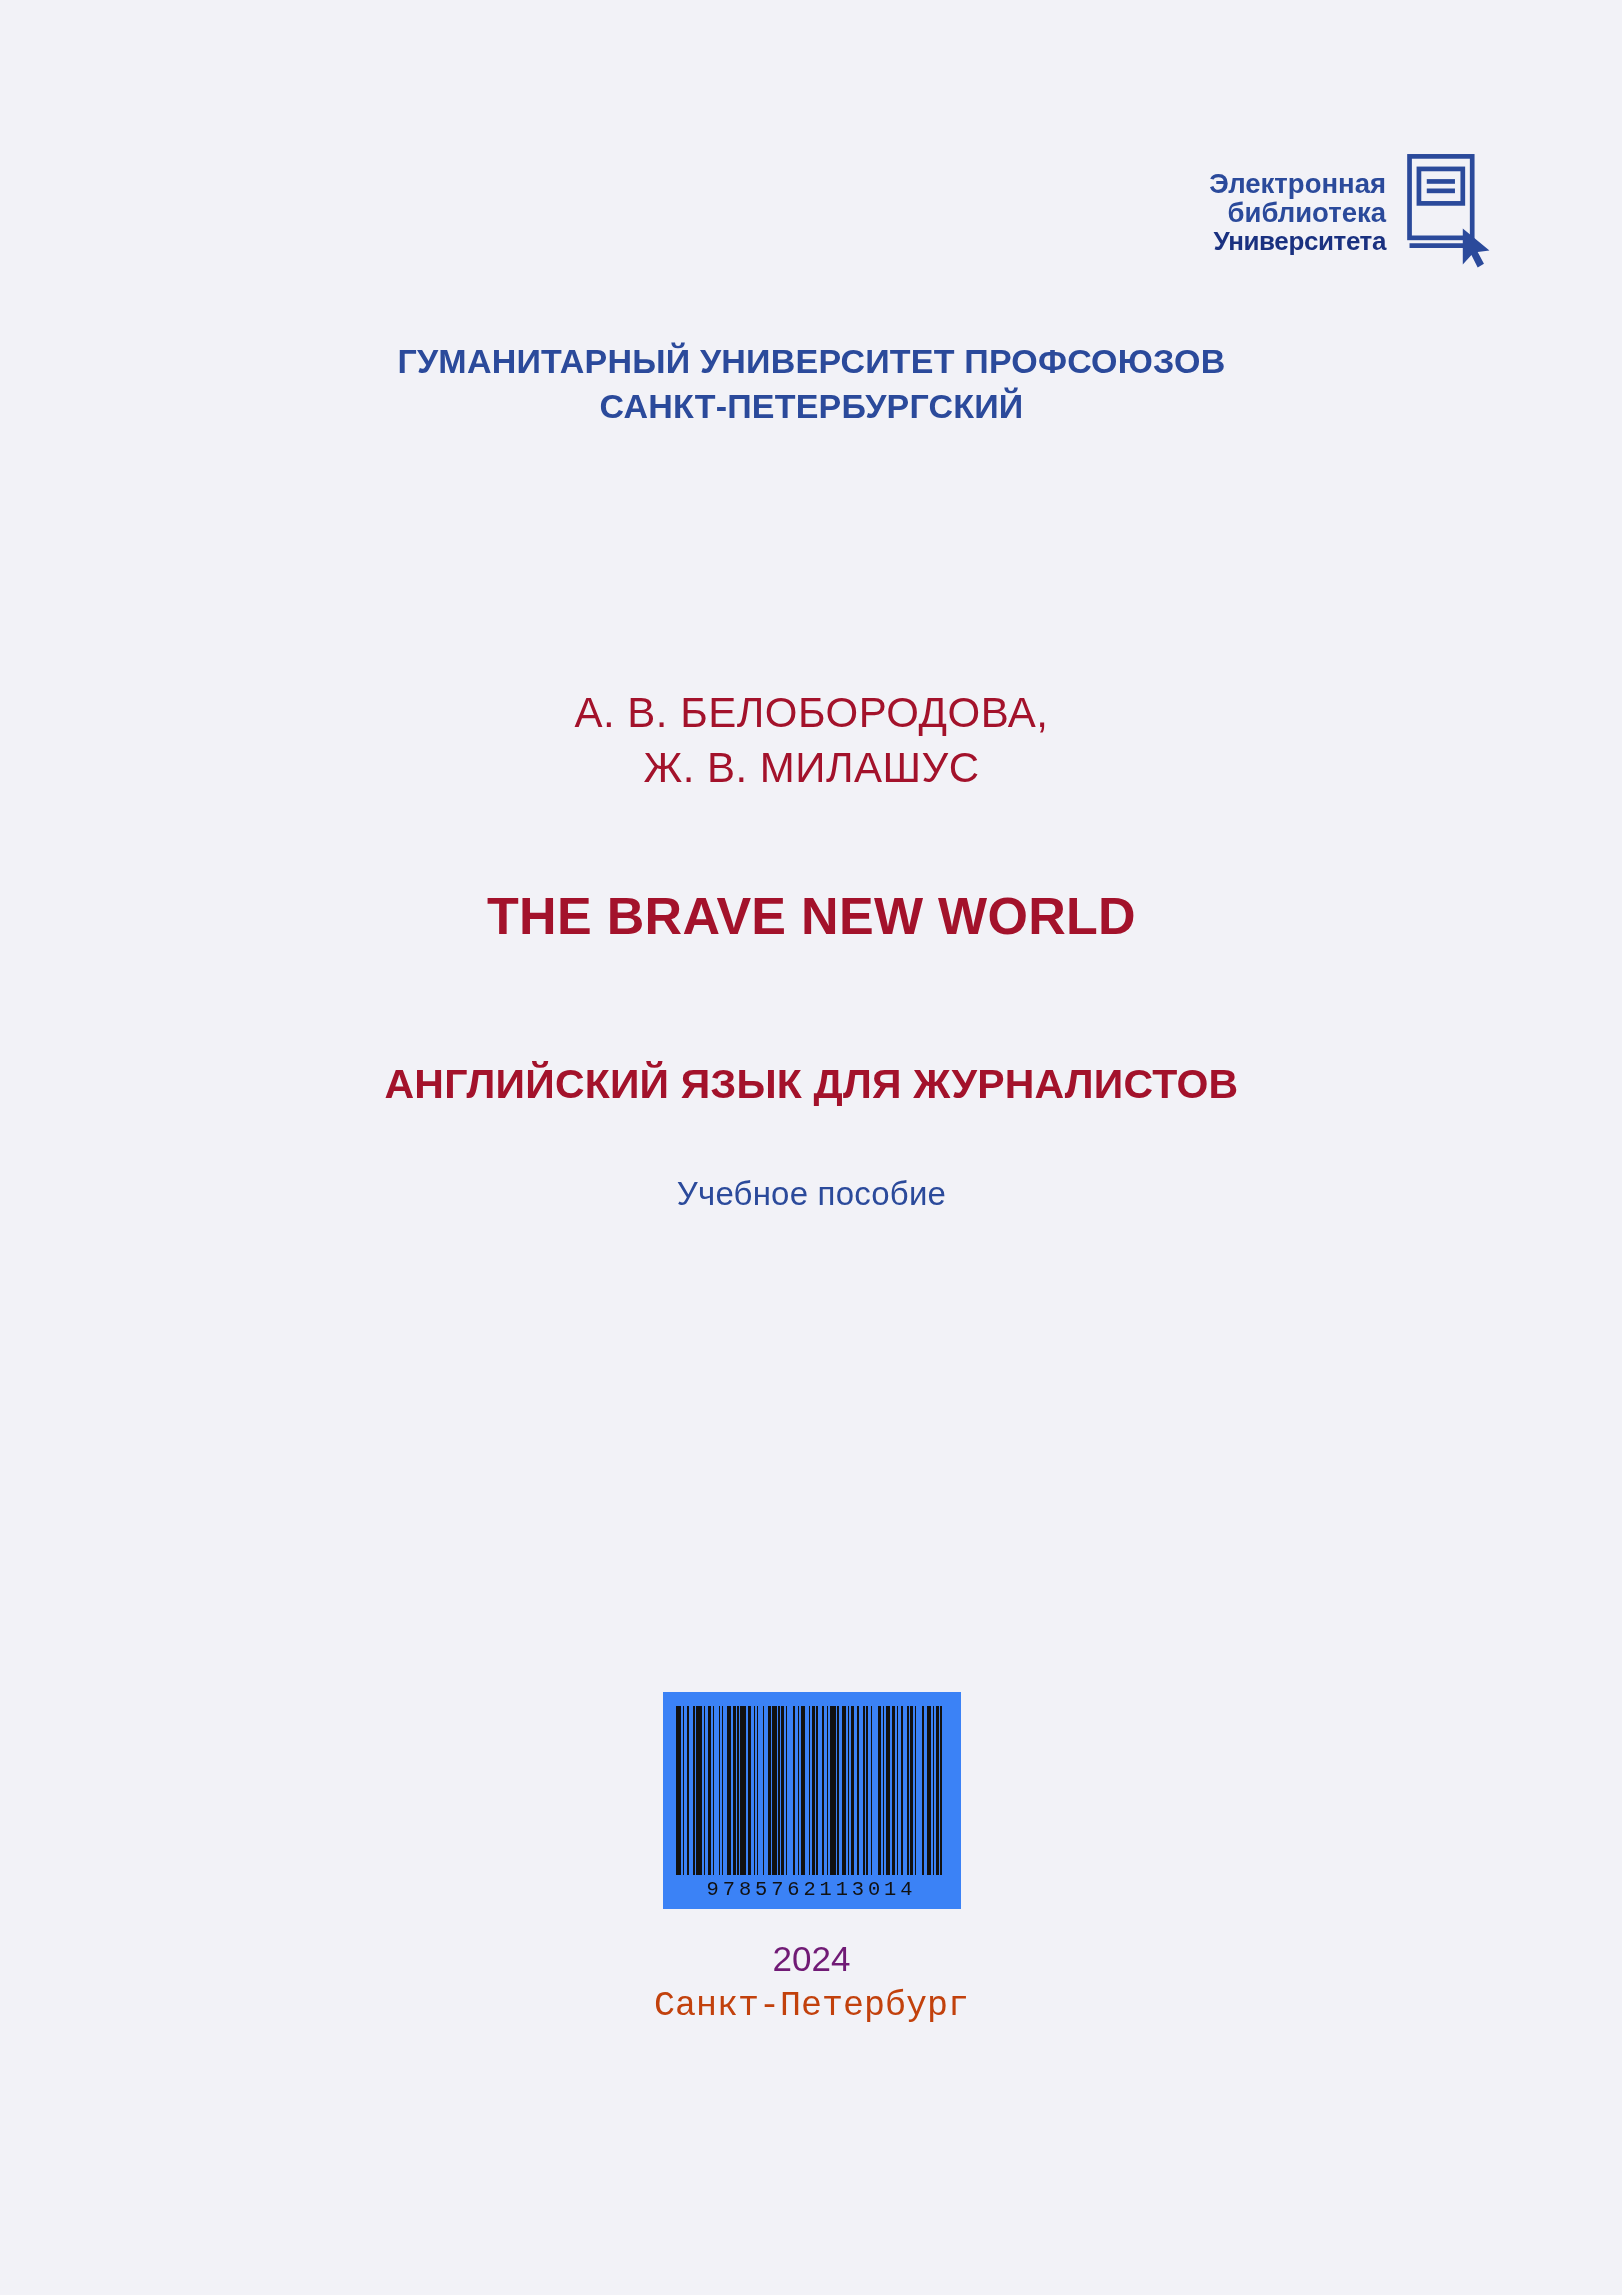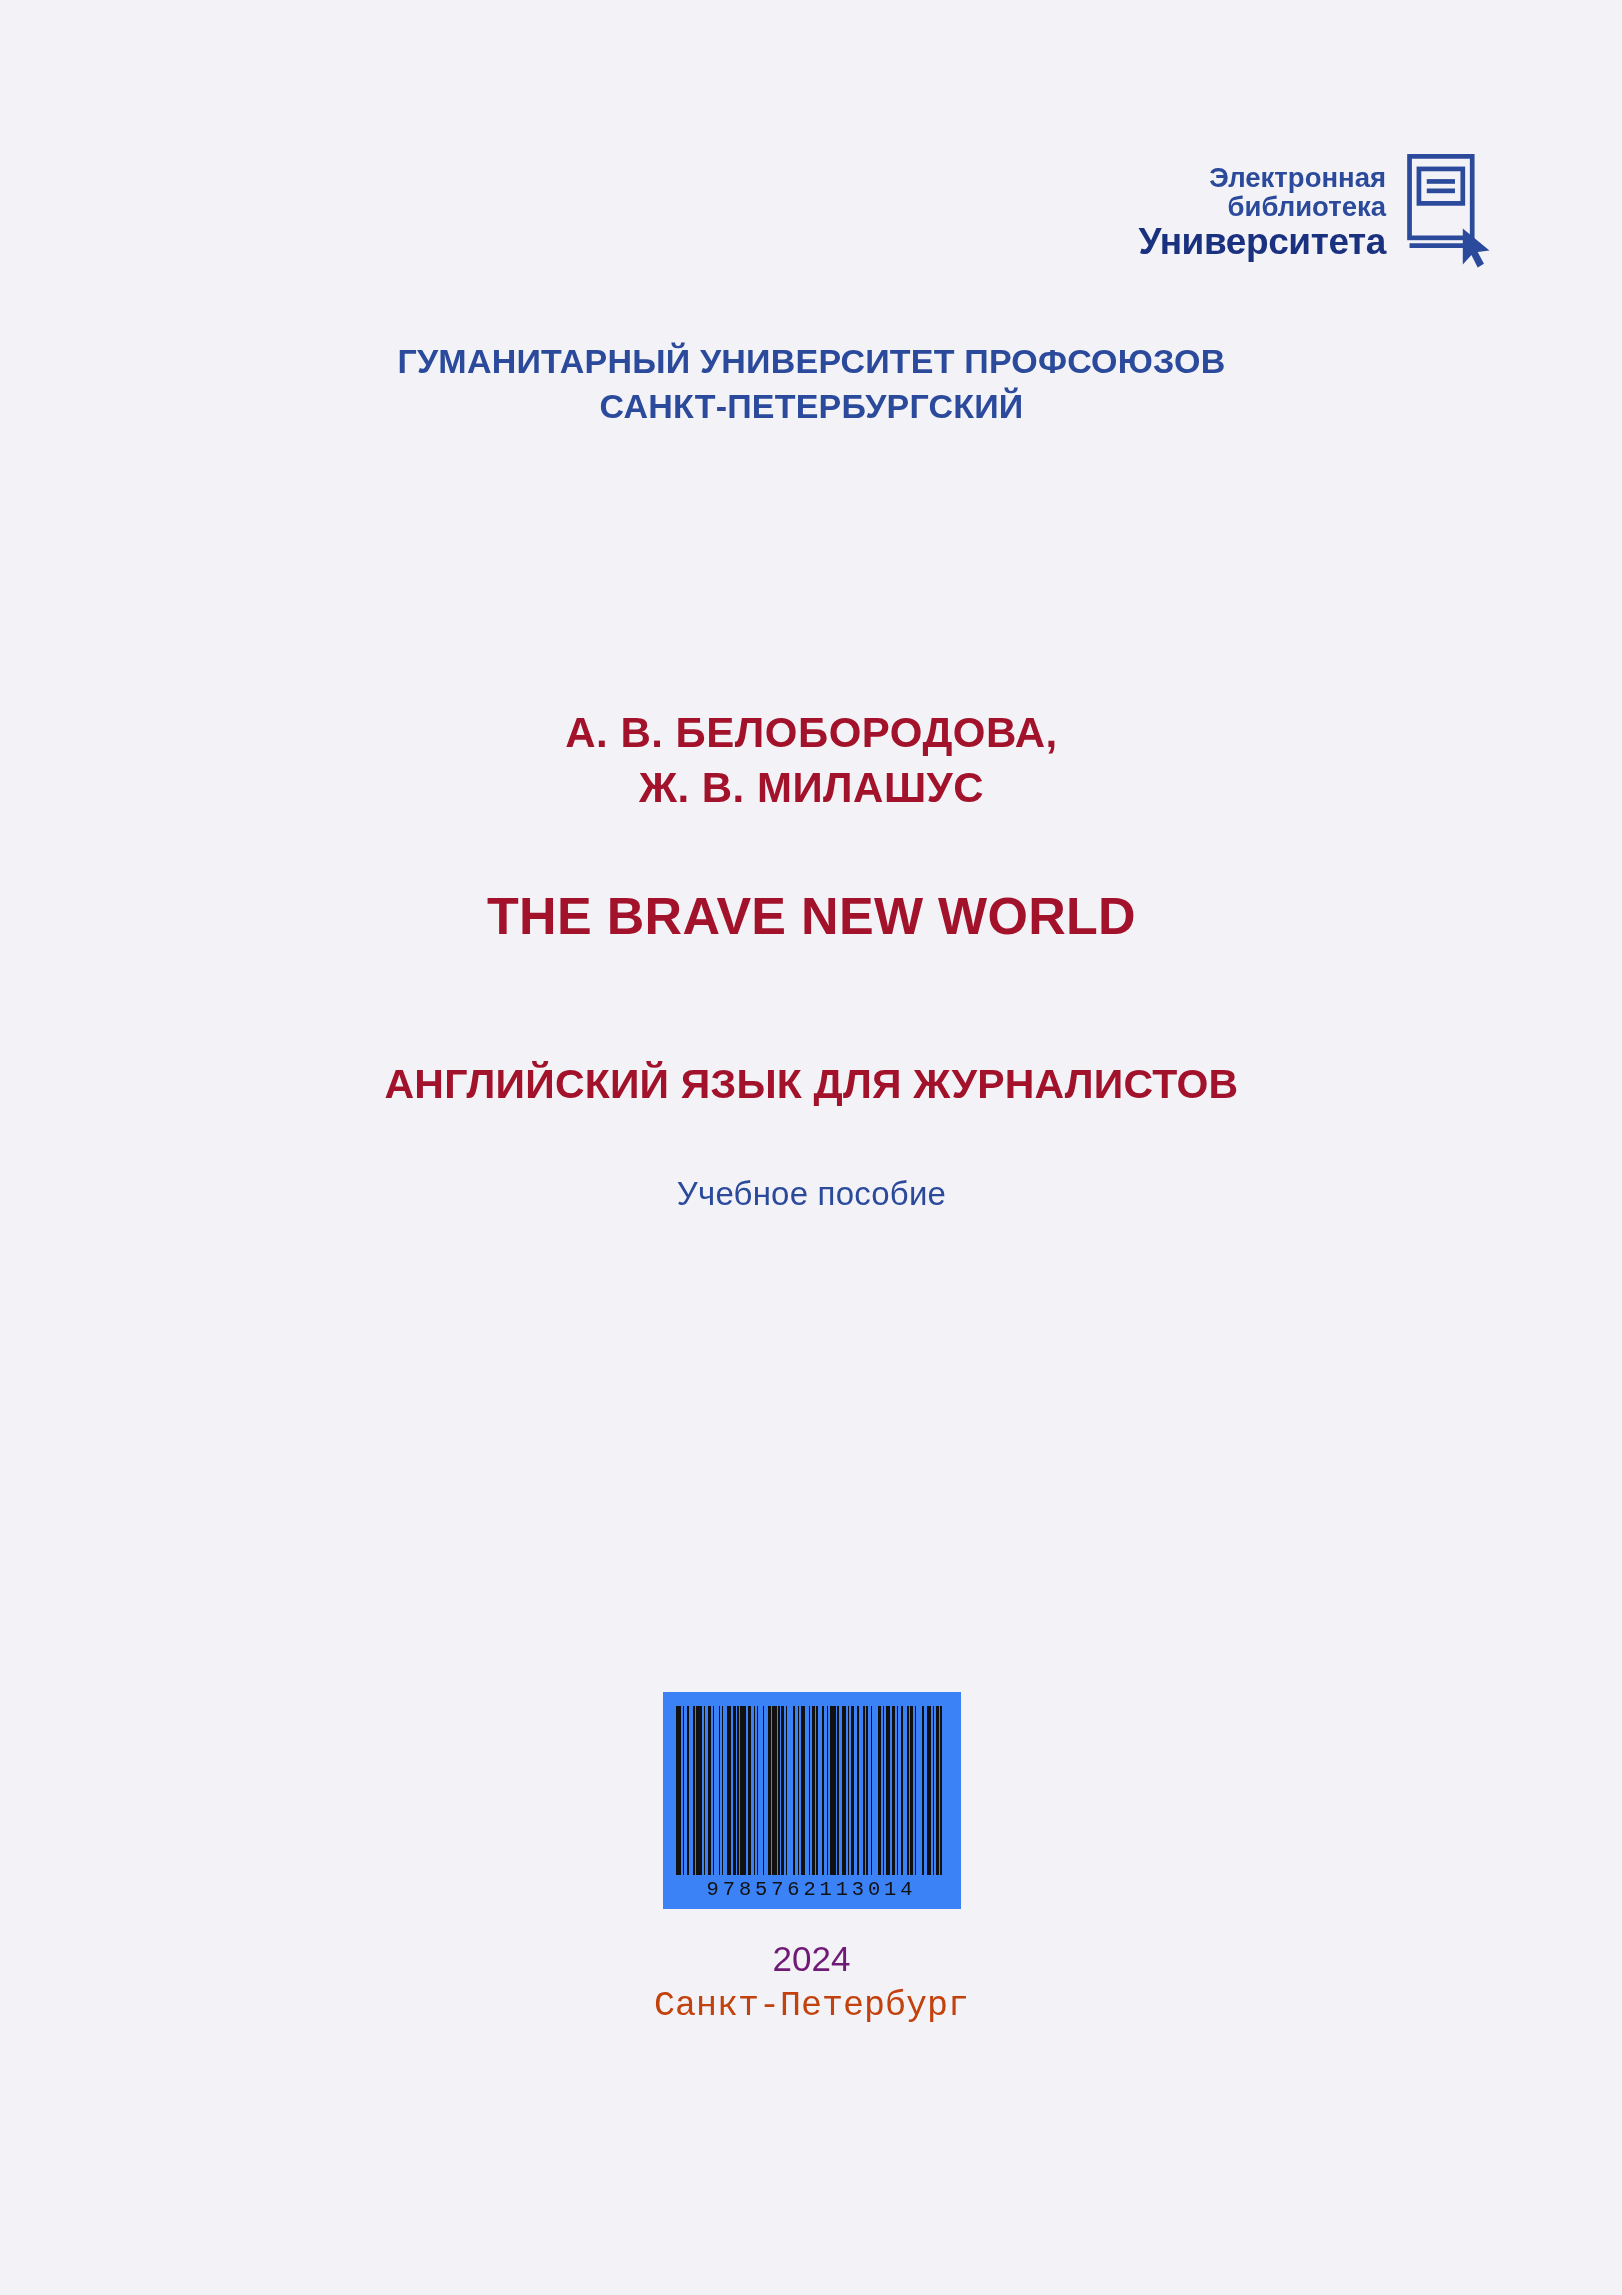--- a/index.html
+++ b/index.html
@@ -33,21 +33,21 @@
     color: #1f3a93;
     line-height: 1.07;
   }
   .elib-line1, .elib-line2 {
     font-size: 27.5px;
     font-weight: bold;
     letter-spacing: 0px;
     color: #2b4a9b;
   }
   .elib-line3 {
-    font-size: 37px;
+    font-size: 26px;
     font-weight: bold;
     color: #1a3180;
     letter-spacing: -0.4px;
   }
   .elib-mark {
     position: relative;
     width: 94px;
     height: 118px;
   }
   .elib-mark svg { display: block; }
@@ -68,24 +68,23 @@
 
   
   .authors {
     position: absolute;
     top: 685px;
     left: 0;
     right: 0;
     text-align: center;
     color: #a3122b;
     font-size: 42px;
-    font-weight: bold;
+    font-weight: normal;
     line-height: 1.32;
     letter-spacing: 0.5px;
-    margin-top: 20px;
   }
 
   
   .title-en {
     position: absolute;
     top: 883px;
     left: 0;
     right: 0;
     text-align: center;
     color: #a3122b;

